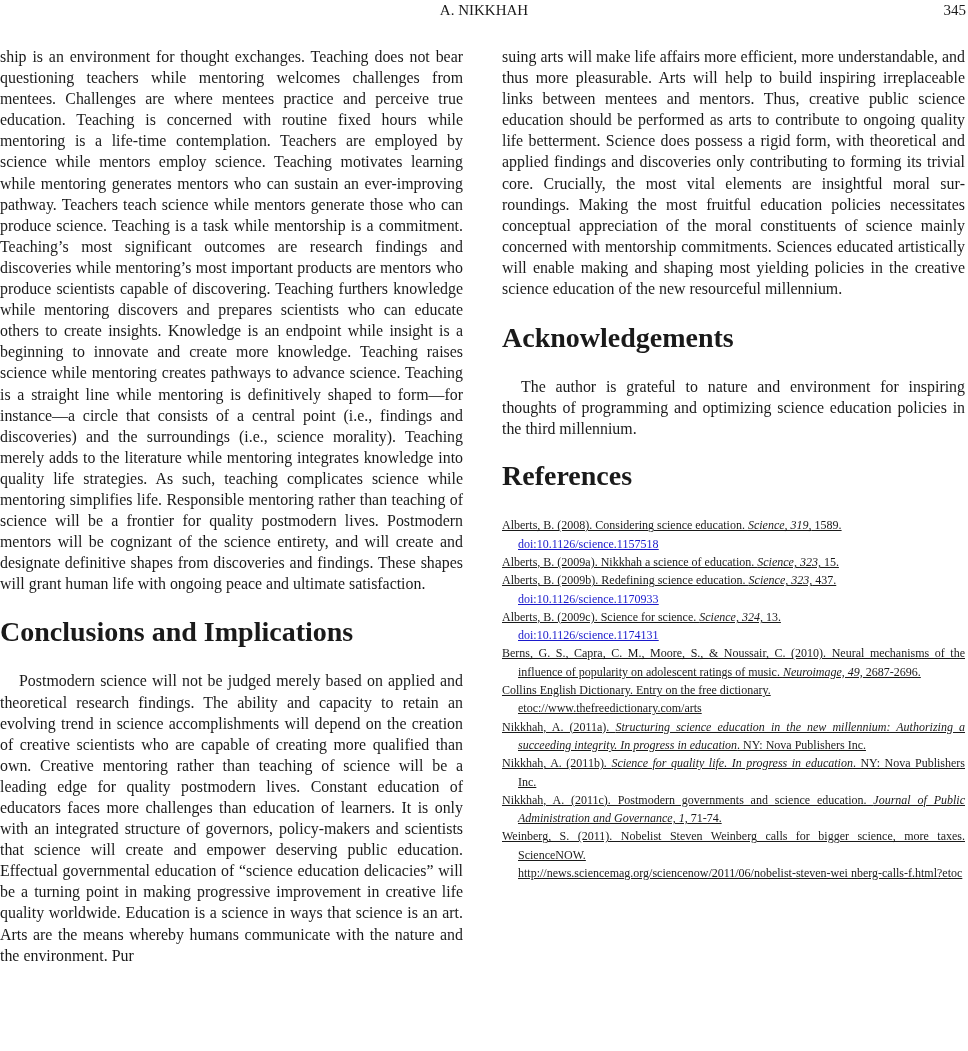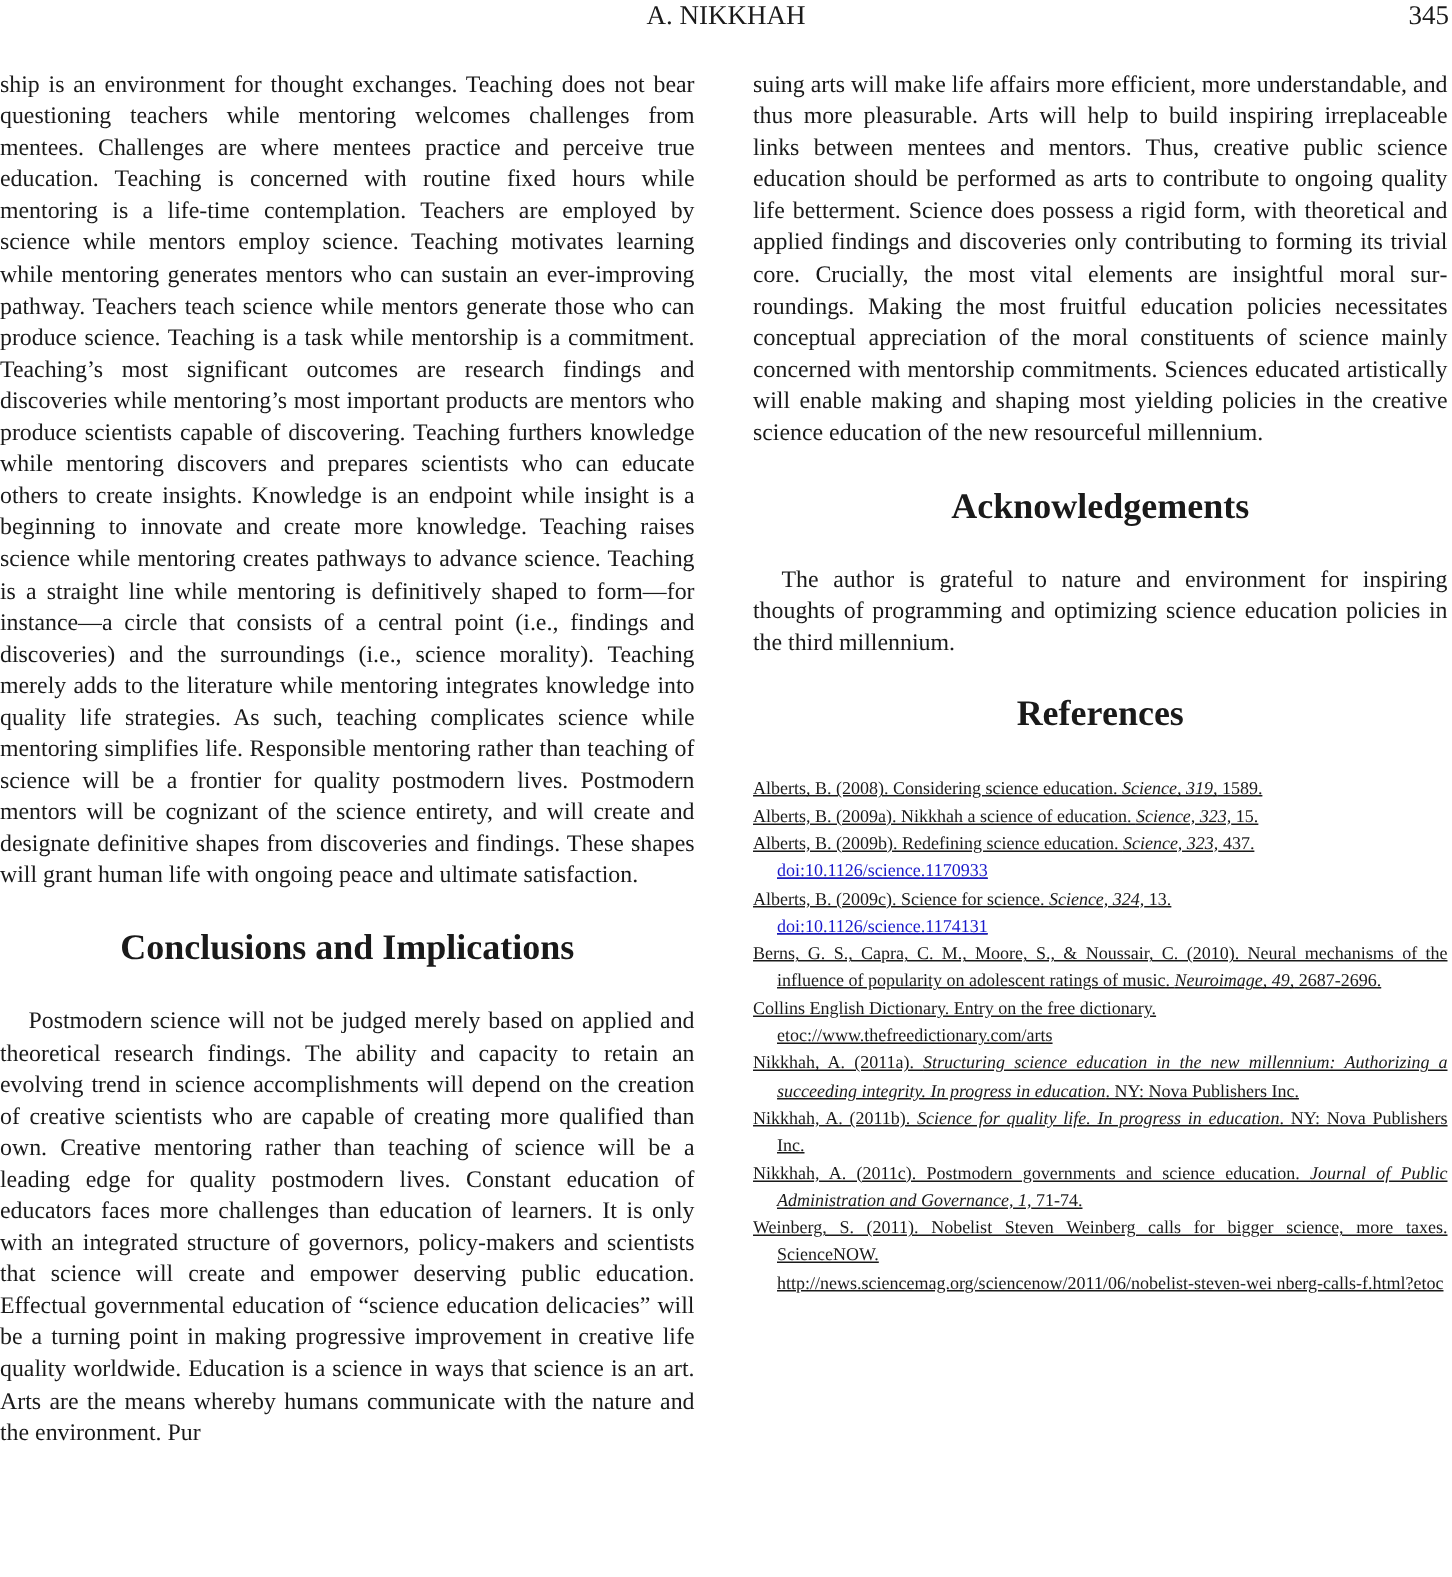--- a/index.html
+++ b/index.html
@@ -2,34 +2,34 @@
 <html><head>
 <meta charset="utf-8">
 <style>
   html, body { margin: 0; padding: 0; background: #ffffff; }
   body {
     width: 968px; height: 1051px; position: relative; overflow: hidden;
     font-family: "Liberation Serif", "DejaVu Serif", serif; color: #1a1a1a;
   }
   .running-head {
     position: absolute; top: 0; left: 0; width: 968px; height: 22px;
-    font-size: 18px; line-height: 20px;
+    font-size: 15px; line-height: 20px;
   }
   .running-head .author { position: absolute; left: 0; width: 968px; text-align: center; }
   .running-head .page-no { position: absolute; right: 2px; top: 0; }
   .col {
     position: absolute; top: 46px; font-size: 15.9px; line-height: 21.1px;
     text-align: justify; hyphens: manual;
   }
   .col.left { left: 0; width: 463px; }
   .col.right { left: 502px; width: 463px; }
   .col p { margin: 0; }
   .col p.indent { text-indent: 19px; }
   h2 {
-    font-size: 24px; font-weight: bold; text-align: center; margin: 0;
+    font-size: 28px; font-weight: bold; margin: 0;
     line-height: 24px;
   }
   .left h2 { margin-top: 26px; margin-bottom: 26px; }
   .right h2.ack { margin-top: 27px; margin-bottom: 26px; }
   .right h2.refs { margin-top: 25px; margin-bottom: 28px; }
   .ref-list { font-size: 12px; line-height: 18.3px; text-align: justify; text-decoration: underline; }
   .ref { padding-left: 16px; text-indent: -16px; margin: 0; }
   .ref a, .ref .doi {
     color: #1a1acc; text-decoration: underline; display: block; text-indent: 0;
   }
@@ -49,21 +49,21 @@
   <h2>Conclusions and Implications</h2>
   <p class="indent">Postmodern science will not be judged merely based on ap­plied and theoretical research findings. The ability and capacity to retain an evolving trend in science accomplishments will depend on the creation of creative scientists who are capable of creating more qualified than own. Creative mentoring rather than teaching of science will be a leading edge for quality postmodern lives. Constant education of educators faces more challenges than education of learners. It is only with an inte­grated structure of governors, policy-makers and scientists that science will create and empower deserving public education. Effectual governmental education of “science education delica­cies” will be a turning point in making progressive improve­ment in creative life quality worldwide. Education is a science in ways that science is an art. Arts are the means whereby hu­mans communicate with the nature and the environment. Pur­</p>
 </div>
 
 <div class="col right">
   <p>suing arts will make life affairs more efficient, more under­standable, and thus more pleasurable. Arts will help to build inspiring irreplaceable links between mentees and mentors. Thus, creative public science education should be performed as arts to contribute to ongoing quality life betterment. Science does possess a rigid form, with theoretical and applied findings and discoveries only contributing to forming its trivial core. Crucially, the most vital elements are insightful moral sur­roundings. Making the most fruitful education policies necessi­tates conceptual appreciation of the moral constituents of sci­ence mainly concerned with mentorship commitments. Sci­ences educated artistically will enable making and shaping most yielding policies in the creative science education of the new resourceful millennium.</p>
   <h2 class="ack">Acknowledgements</h2>
   <p class="indent">The author is grateful to nature and environment for inspiring thoughts of programming and optimizing science education po­licies in the third millennium.</p>
   <h2 class="refs">References</h2>
   <div class="ref-list" id="ref-list">
-      <p class="ref"><span>Alberts, B. (2008). Considering science education. </span><i>Science, 319,</i><span> 1589.</span></p>
+      <p class="ref"><span>Alberts, B. (2008). Considering science education. </span><i>Science, 319,</i><span> 1589.</span><span class="doi">doi:10.1126/science.1157518</span></p>
       <p class="ref"><span>Alberts, B. (2009a). Nikkhah a science of education. </span><i>Science, 323,</i><span> 15.</span></p>
       <p class="ref"><span>Alberts, B. (2009b). Redefining science education. </span><i>Science, 323,</i><span> 437.</span><span class="doi">doi:10.1126/science.1170933</span></p>
       <p class="ref"><span>Alberts, B. (2009c). Science for science. </span><i>Science, 324,</i><span> 13.</span><span class="doi">doi:10.1126/science.1174131</span></p>
       <p class="ref"><span>Berns, G. S., Capra, C. M., Moore, S., &amp; Noussair, C. (2010). Neural mechanisms of the influence of popularity on adolescent ratings of music. </span><i>Neuroimage, 49,</i><span> 2687-2696.</span></p>
       <p class="ref"><span>Collins English Dictionary. Entry on the free dictionary.</span><span class="url">etoc://www.thefreedictionary.com/arts</span></p>
       <p class="ref"><span>Nikkhah, A. (2011a). </span><i>Structuring science education in the new millen­nium: Authorizing a succeeding integrity. In progress in education</i><span>. NY: Nova Publishers Inc.</span></p>
       <p class="ref"><span>Nikkhah, A. (2011b). </span><i>Science for quality life. In progress in education</i><span>. NY: Nova Publishers Inc.</span></p>
       <p class="ref"><span>Nikkhah, A. (2011c). Postmodern governments and science education. </span><i>Journal of Public Administration and Governance, 1,</i><span> 71-74.</span></p>
       <p class="ref"><span>Weinberg, S. (2011). Nobelist Steven Weinberg calls for bigger science, more taxes. ScienceNOW.</span><span class="url">http://news.sciencemag.org/sciencenow/2011/06/nobelist-steven-wei nberg-calls-f.html?etoc</span></p>
     </div>

